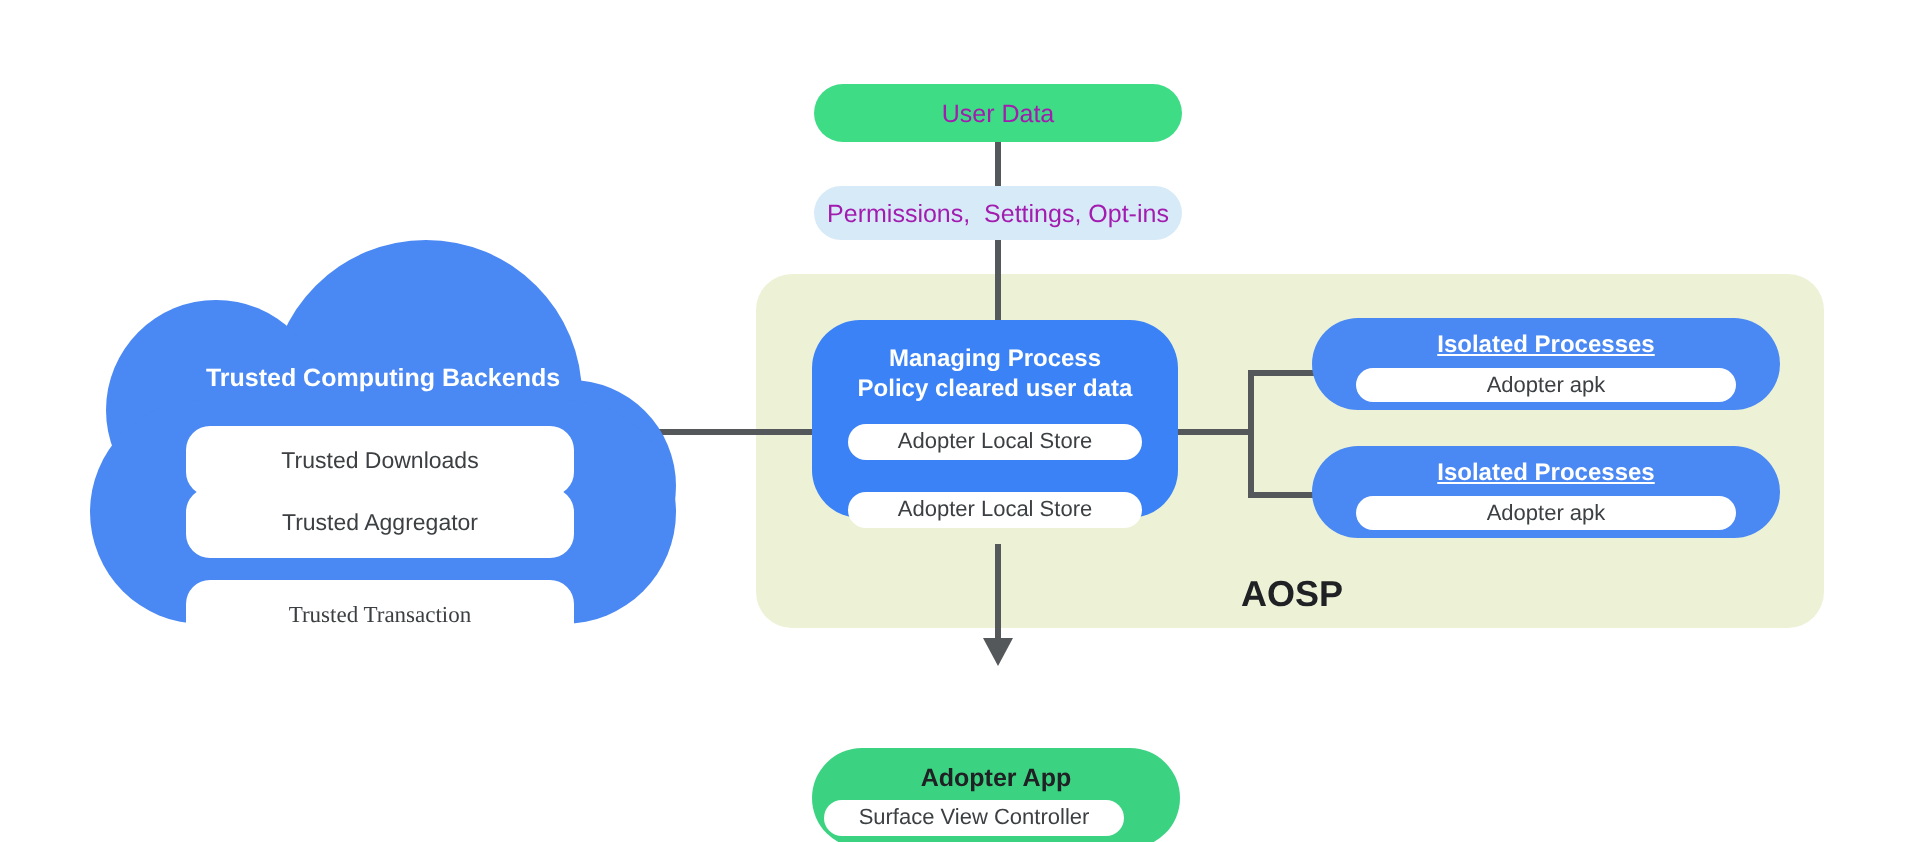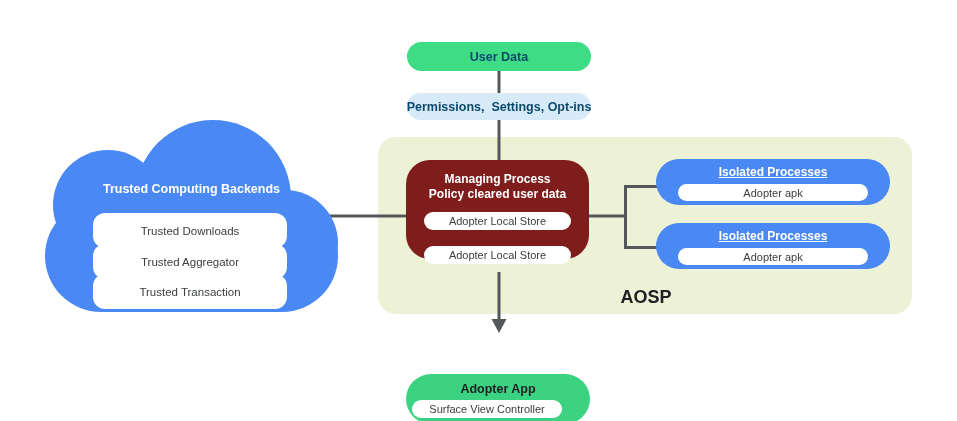--- a/index.html
+++ b/index.html
@@ -8,35 +8,35 @@
     background:#ffffff;
     font-family:"Liberation Sans", sans-serif;
   }
   .node{position:absolute;z-index:2;box-sizing:border-box;}
 
   
   .user-data{left:407px;top:42px;width:184px;height:29px;border-radius:15px;
     background:#3edc85;display:flex;align-items:center;justify-content:center;}
   .perm{left:407px;top:93px;width:184px;height:27px;border-radius:14px;
     background:#d7eaf8;display:flex;align-items:center;justify-content:center;}
-  .dark-bold{font-weight:bold;font-size:12.5px;color:#0c4a6e;}
+  .dark-bold{font-weight:normal;font-size:12.5px;color:#a21caf;}
   .pre{white-space:pre;}
 
   
   .aosp{position:absolute;left:378px;top:137px;width:534px;height:177px;
     background:#edf2d7;border-radius:18px;z-index:0;}
   .aosp-label{left:606px;top:287px;width:80px;text-align:center;
     font-weight:bold;font-size:18px;color:#202124;}
 
   
   .wires{position:absolute;left:0;top:0;z-index:1;}
 
   
   .managing{left:406px;top:160px;width:183px;height:99px;border-radius:24px;
-    background:#7f1d1d;text-align:center;}
+    background:#3b82f6;text-align:center;}
   .managing .ttl{margin-top:12px;font-weight:bold;font-size:12px;line-height:15px;color:#ffffff;}
   .white-pill{position:absolute;background:#ffffff;border-radius:12px;
     font-size:11px;color:#3c4043;display:flex;align-items:center;justify-content:center;}
   .mp-pill1{left:18px;top:52px;width:147px;height:18px;}
   .mp-pill2{left:18px;top:86px;width:147px;height:18px;}
 
   
   .iso{width:234px;height:46px;border-radius:23px;background:#4a88f4;text-align:center;}
   .iso-a{left:656px;top:159px;}
   .iso-b{left:656px;top:223px;}
@@ -55,21 +55,21 @@
   .c1{left:90px;top:0;width:156px;height:156px;}
   .c2{left:8px;top:30px;width:110px;height:110px;}
   .c3{left:187px;top:70px;width:106px;height:106px;}
   .cbody{position:absolute;left:0;top:80px;width:293px;height:112px;
     background:#4a88f4;border-radius:56px;}
   .cloud-title{position:absolute;left:0;top:62px;width:100%;text-align:center;
     font-weight:bold;font-size:12.5px;color:#ffffff;}
   .cloud .white-pill{left:48px;width:194px;height:35px;font-size:11.5px;}
   .cp1{top:93px;}
   .cp2{top:124px;}
-  .cp3{top:154px;}
+  .cp3{top:170px;font-family:Liberation Serif, serif;}
 </style>
 </head>
 <body>
 
 <div class="canvas">
 
   <div class="aosp"></div>
 
   <svg class="wires" width="957" height="421" viewBox="0 0 957 421">
     <g stroke="#54585a" stroke-width="3" fill="none">

